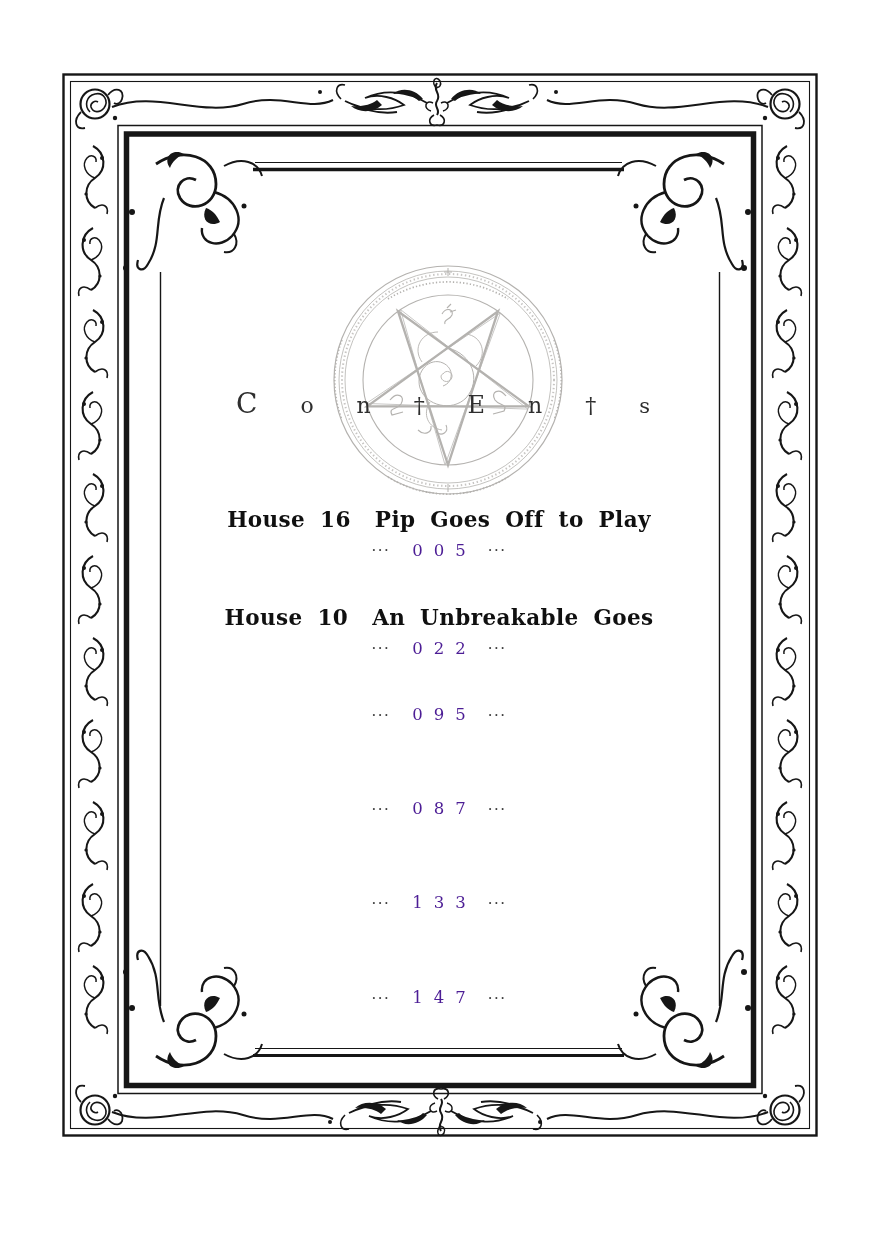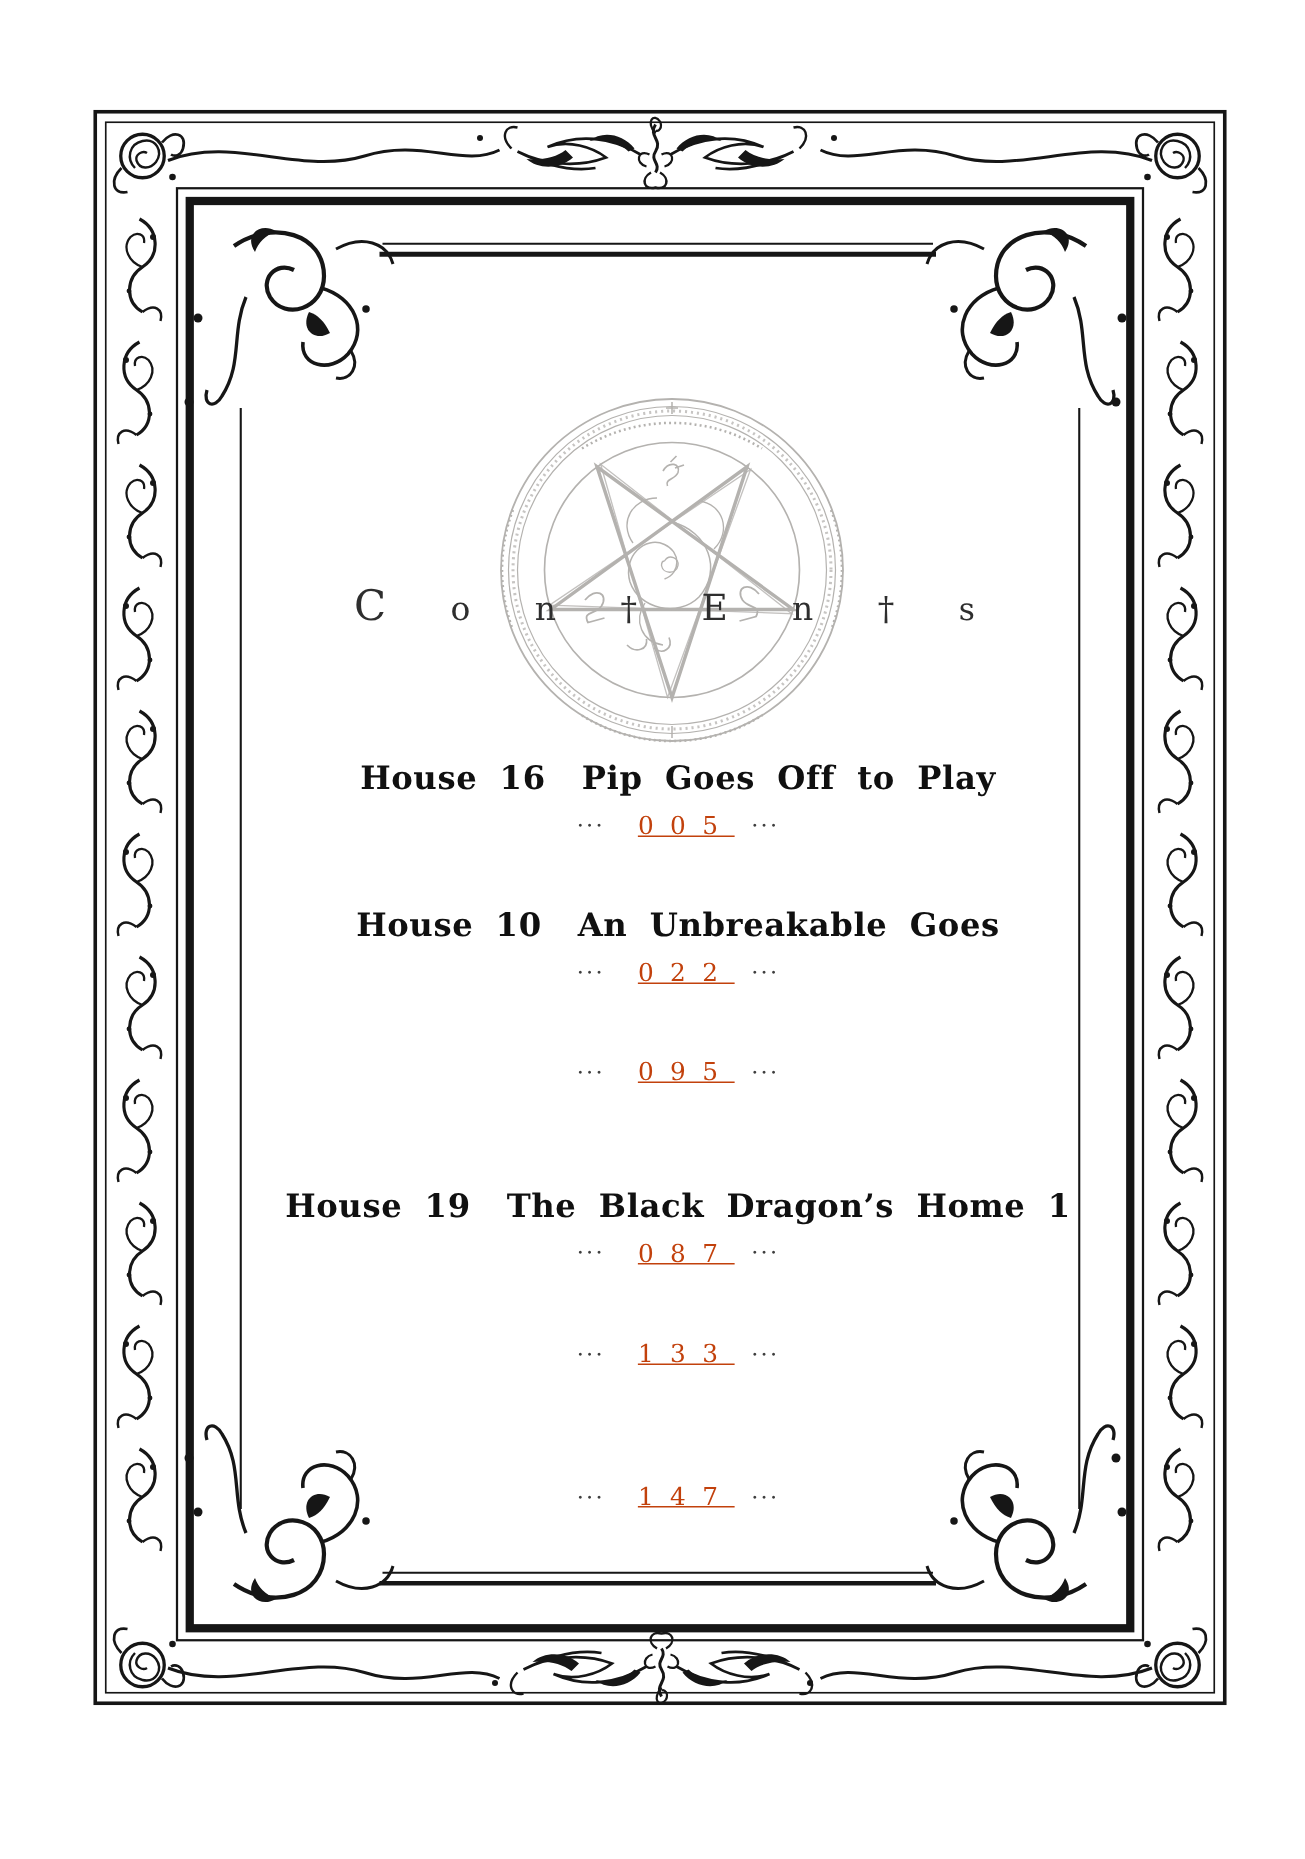--- a/index.html
+++ b/index.html
@@ -12,32 +12,32 @@
   .sigil-svg{left:330px;top:262px;}
   .title-row{
     position:absolute;left:236px;top:390px;width:414px;
     display:flex;justify-content:space-between;align-items:baseline;
     color:#2e2e2e;z-index:3;
   }
   .title-row .letter{font-size:22px;line-height:1;}
   .title-row .letter:nth-child(1){font-size:28px;}
   .title-row .letter:nth-child(5){font-size:24px;}
   .title-row .letter:nth-child(8){font-size:21px;}
-  .entry{position:absolute;left:142px;width:620px;text-align:center;z-index:3;}
+  .entry{position:absolute;left:129px;width:620px;text-align:center;z-index:3;}
   .entry-line{
     font-weight:bold;font-size:21.5px;color:#101010;
     letter-spacing:0.4px;word-spacing:7px;white-space:nowrap;line-height:1.25;
   }
   .hgap{display:inline-block;width:24px;}
   .page-line{
     margin-top:7px;display:flex;justify-content:center;align-items:center;gap:22px;
   }
   .page-line .dots{font-size:15px;letter-spacing:1.5px;color:#3d3d3d;}
   .page-line .digits{
-    font-size:16.5px;letter-spacing:11px;margin-right:-11px;color:#c2410c;text-decoration:underline;
+    font-size:16.5px;letter-spacing:11px;margin-right:-11px;color:#4c1d95;
   }
   .e1{top:507px}.e2{top:605px}.e3{top:698px}.e4{top:792px}.e5{top:886px}.e6{top:981px}
 </style>
 </head>
 <body>
 
 <div class="page">
 
   <svg class="frame-svg" width="870" height="1239" viewBox="0 0 870 1239" aria-hidden="true">
     <defs>
@@ -207,21 +207,20 @@
 
   <div class="entry e3">
     <div class="page-line">
       <span class="dots">···</span>
       <span class="digits">095</span>
       <span class="dots">···</span>
     </div>
   </div>
 
   <div class="entry e4">
-    <div class="entry-line"><span>House 19</span><span class="hgap"></span><span>The Black Dragon’s Home 1</span></div>
     <div class="page-line">
       <span class="dots">···</span>
       <span class="digits">087</span>
       <span class="dots">···</span>
     </div>
   </div>
 
   <div class="entry e5">
     <div class="page-line">
       <span class="dots">···</span>

